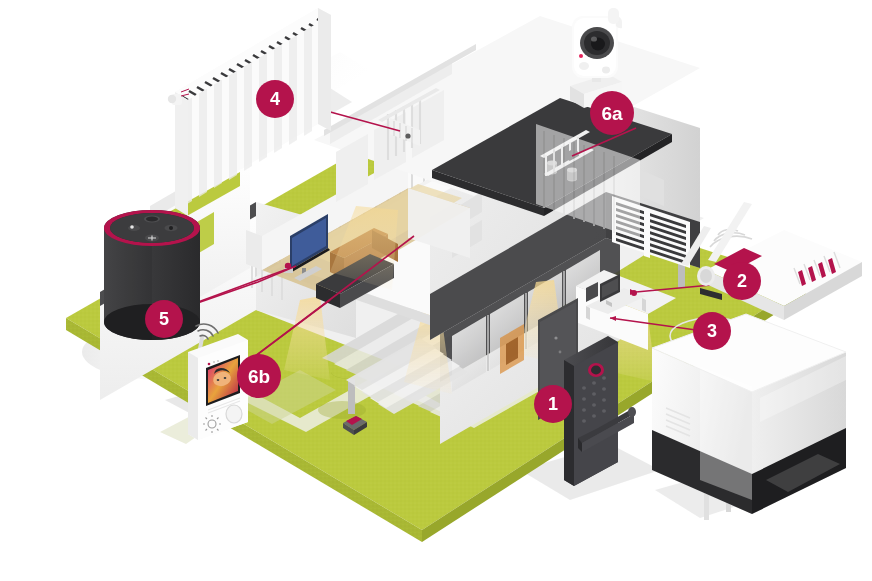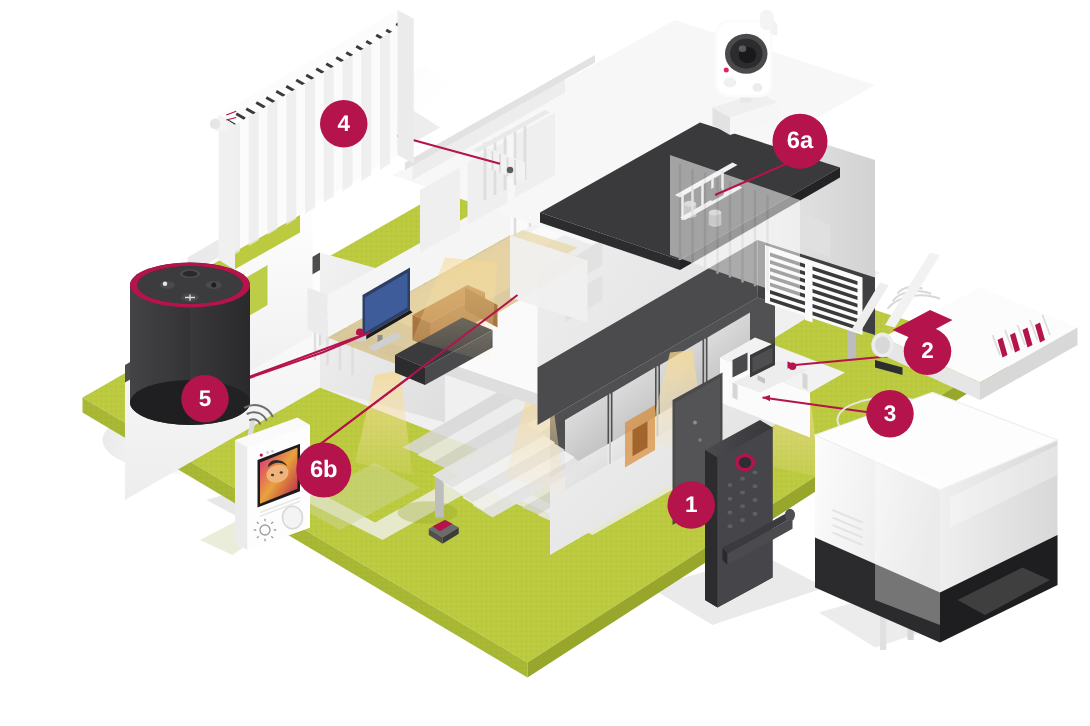--- a/index.html
+++ b/index.html
@@ -691,20 +691,20 @@
   </div>
   <div class="marker m-sm" style="left:693px; top:312px;">
     <span>3</span>
   </div>
   <div class="marker m-sm" style="left:256px; top:80px;">
     <span>4</span>
   </div>
   <div class="marker m-sm" style="left:145px; top:300px;">
     <span>5</span>
   </div>
-  <div class="marker m-md" style="left:618px; top:91px;">
+  <div class="marker m-md" style="left:590px; top:91px;">
     <span>6a</span>
   </div>
   <div class="marker m-md" style="left:237px; top:354px;align-items:center;">
     <span>6b</span>
   </div>
 
 </div>
 
 </body></html>

